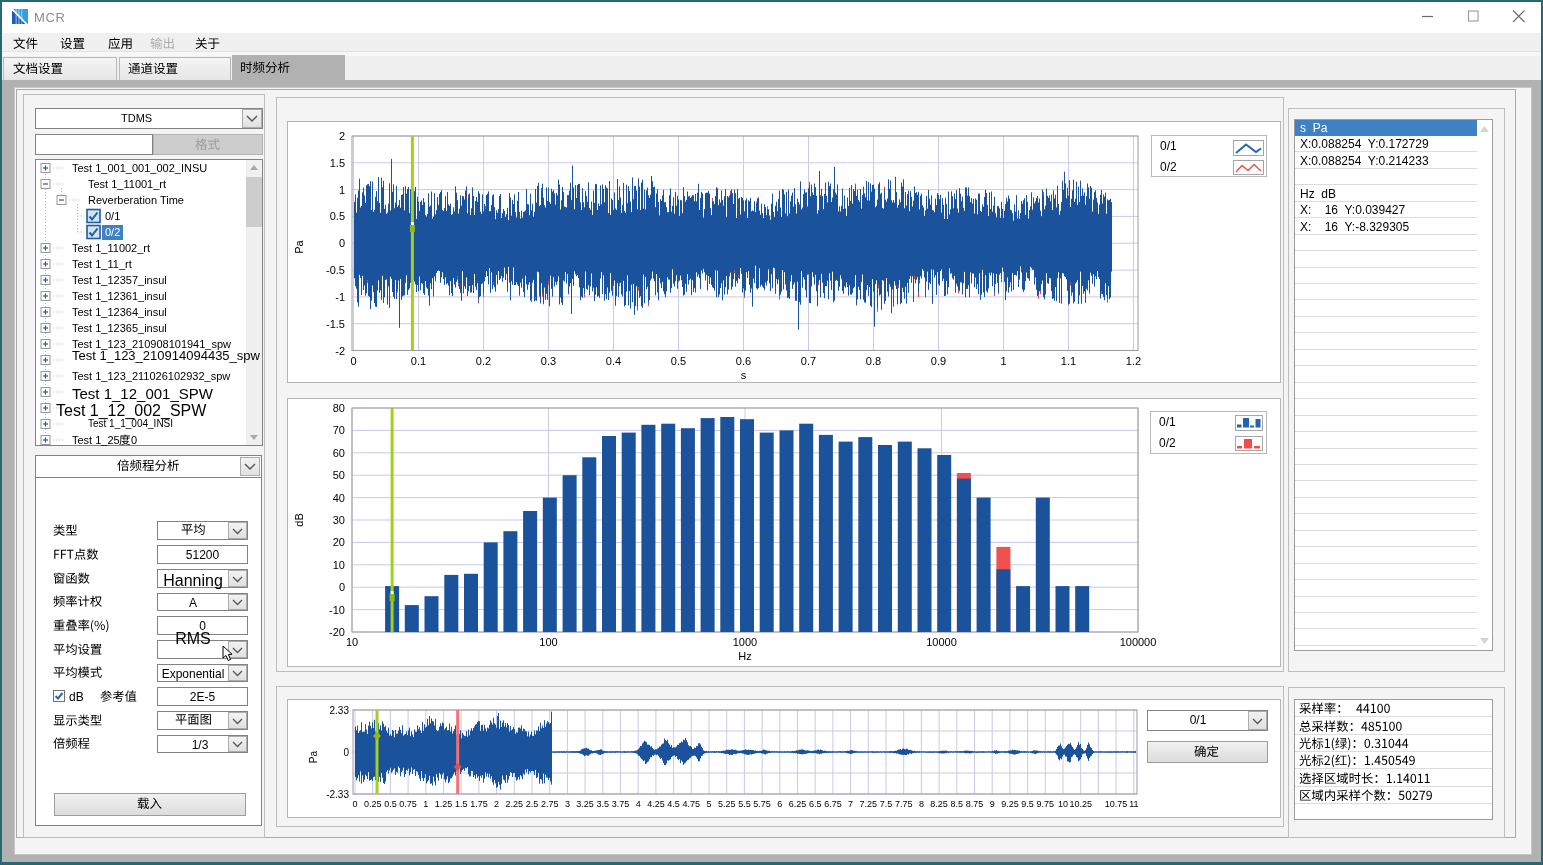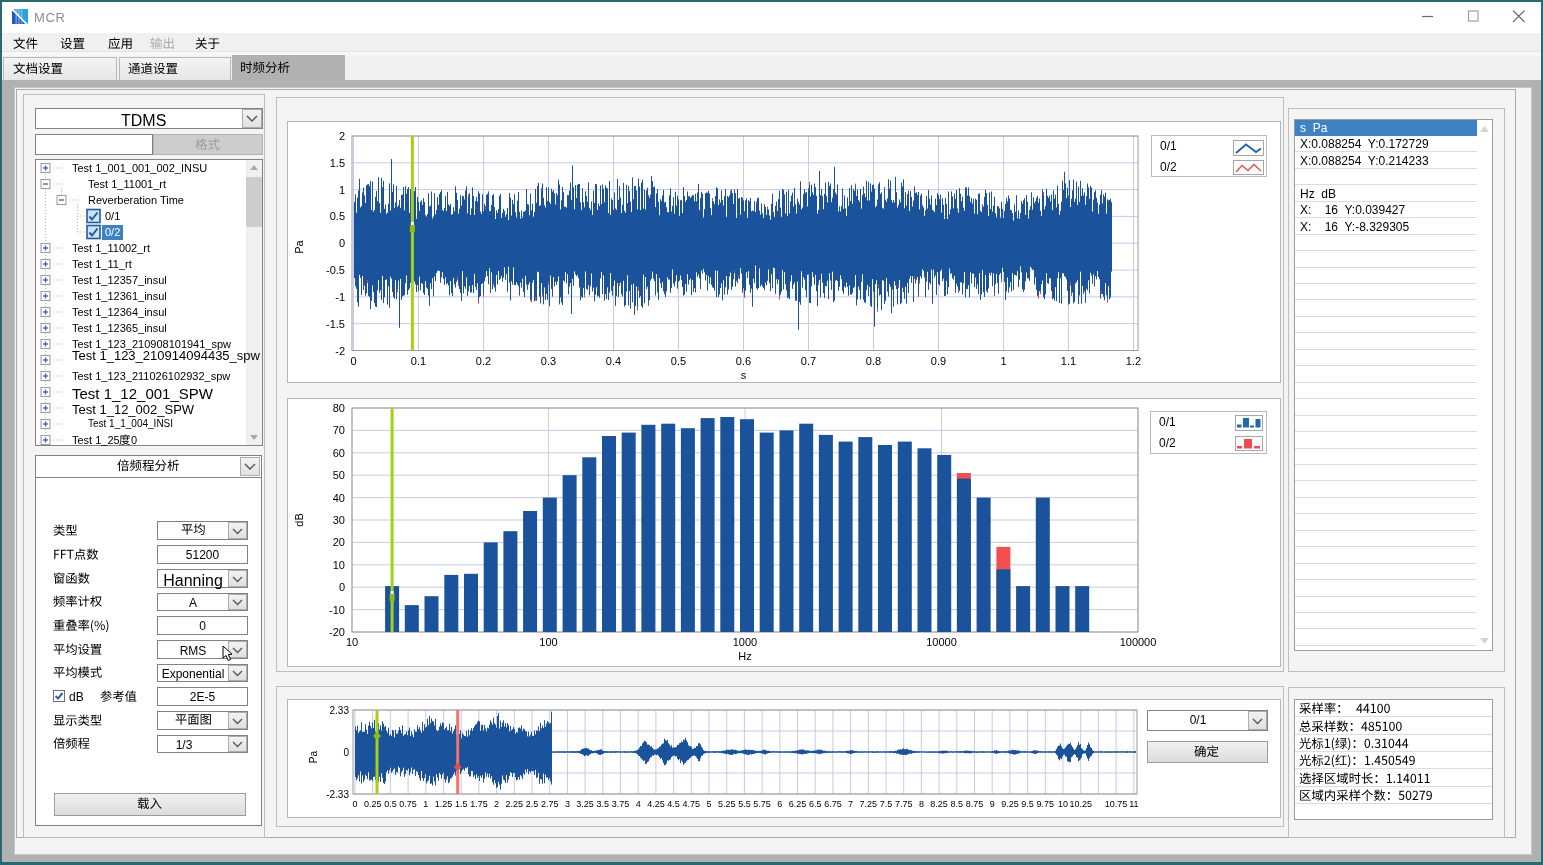--- a/index.html
+++ b/index.html
@@ -73,21 +73,21 @@
       <use href="#g13" x="0.0"></use>
       <use href="#g14" x="1000.0"></use>
       <use href="#g15" x="2000.0"></use>
       <use href="#g16" x="3000.0"></use>
     </g>
   </svg>
 <div style="position:absolute;left:14px;top:87px;width:1518px;height:768px;background:#f4f4f4;border:1px solid #c6c6c6;"></div>
 <div style="position:absolute;left:16px;top:89px;width:1500px;height:749px;border:1px solid #ababab;"></div>
 <div style="position:absolute;left:23px;top:94px;width:242px;height:744px;border:1px solid #bdbdbd;"></div>
 <div style="position:absolute;left:35px;top:108px;width:228px;height:21px;background:#fff;border:1px solid #828282;"></div>
-<div class="t" style="left:121px;top:112px;font-size:16px">TDMS</div>
+<div class="t" style="left:121px;top:112px;font-size:11px">TDMS</div>
 <div style="position:absolute;left:242px;top:109px;width:20px;height:19px;background:linear-gradient(#f2f2f2,#e2e2e2);border:1px solid #acacac;"></div>
 <svg style="position:absolute;left:246px;top:115px" width="12" height="8">
     <path d="M1,1 L6,6 L11,1" stroke="#555" stroke-width="1.4" fill="none"></path>
   </svg>
 <div style="position:absolute;left:35px;top:134px;width:118px;height:21px;background:#fff;border:1px solid #828282;"></div>
 <div style="position:absolute;left:153px;top:134px;width:110px;height:21px;background:#cdcdcd;border:1px solid #b3b3b3;"></div>
 <svg style="position:absolute;left:195.0px;top:138.0px;overflow:visible;" width="27" height="16">
     <g fill="#9b9b9b" transform="translate(0,11.00) scale(0.012500,-0.012500)">
       <use href="#g17" x="0.0"></use>
       <use href="#g18" x="1000.0"></use>
@@ -111,21 +111,21 @@
 <div class="t" style="left:72px;top:242px;font-size:11px">Test 1_11002_rt</div>
 <div class="t" style="left:72px;top:258px;font-size:11px">Test 1_11_rt</div>
 <div class="t" style="left:72px;top:274px;font-size:11px">Test 1_12357_insul</div>
 <div class="t" style="left:72px;top:290px;font-size:11px">Test 1_12361_insul</div>
 <div class="t" style="left:72px;top:306px;font-size:11px">Test 1_12364_insul</div>
 <div class="t" style="left:72px;top:322px;font-size:11px">Test 1_12365_insul</div>
 <div class="t" style="left:72px;top:338px;font-size:11px">Test 1_123_210908101941_spw</div>
 <div class="t" style="left:72px;top:348px;font-size:13px">Test 1_123_210914094435_spw</div>
 <div class="t" style="left:72px;top:370px;font-size:11px">Test 1_123_211026102932_spw</div>
 <div class="t" style="left:72px;top:385px;font-size:15px">Test 1_12_001_SPW</div>
-<div class="t" style="left:72px;top:402px;font-size:13px">Test 1_12_002_SPW</div>
+<div class="t" style="left:56px;top:402px;font-size:16px">Test 1_12_002_SPW</div>
 <div class="t" style="left:88px;top:418px;font-size:10px">Test 1_1_004_INSI</div>
 <div class="t" style="left:72px;top:434px;font-size:11px">Test 1_25</div>
 <svg style="position:absolute;left:119.0px;top:433.8px;overflow:visible;" width="14" height="15">
     <g fill="#000" transform="translate(0,10.12) scale(0.011500,-0.011500)">
       <use href="#g19" x="0.0"></use>
     </g>
   </svg>
 <div class="t" style="left:131px;top:434px;font-size:11px">0</div>
 <svg style="position:absolute;left:35px;top:159px" width="211" height="287">
     <path d="M10.5,9 L10.5,281" stroke="#b8b8b8" stroke-width="1" stroke-dasharray="1,2"></path>
@@ -286,21 +286,21 @@
       <use href="#g25" x="1000.0"></use>
       <use href="#g2" x="2000.0"></use>
       <use href="#g3" x="3000.0"></use>
     </g>
   </svg>
 <div style="position:absolute;left:157px;top:640px;width:91px;height:18.5px;background:#fff;border:1px solid #828282;"></div>
 <div style="position:absolute;left:228px;top:641px;width:19px;height:16.5px;background:linear-gradient(#f2f2f2,#e0e0e0);border:1px solid #acacac;"></div>
 <svg style="position:absolute;left:231.5px;top:646.75px" width="12" height="8">
     <path d="M1,1 L5.5,5.5 L10,1" stroke="#555" stroke-width="1.3" fill="none"></path>
   </svg>
-<div class="t" style="left:193px;top:644px;font-size:12px;transform:translateX(-50%)">RMS</div>
+<div class="t" style="left:193px;top:630px;font-size:16px;transform:translateX(-50%)">RMS</div>
 <svg style="position:absolute;left:53.0px;top:666.0px;overflow:visible;" width="51" height="16">
     <g fill="#000" transform="translate(0,10.82) scale(0.012300,-0.012300)">
       <use href="#g24" x="0.0"></use>
       <use href="#g25" x="1000.0"></use>
       <use href="#g40" x="2000.0"></use>
       <use href="#g18" x="3000.0"></use>
     </g>
   </svg>
 <div style="position:absolute;left:157px;top:663.5px;width:91px;height:18.5px;background:#fff;border:1px solid #828282;"></div>
 <div style="position:absolute;left:228px;top:664.5px;width:19px;height:16.5px;background:linear-gradient(#f2f2f2,#e0e0e0);border:1px solid #acacac;"></div>
@@ -347,21 +347,21 @@
       <use href="#g20" x="0.0"></use>
       <use href="#g14" x="1000.0"></use>
       <use href="#g21" x="2000.0"></use>
     </g>
   </svg>
 <div style="position:absolute;left:157px;top:734.5px;width:91px;height:18.5px;background:#fff;border:1px solid #828282;"></div>
 <div style="position:absolute;left:228px;top:735.5px;width:19px;height:16.5px;background:linear-gradient(#f2f2f2,#e0e0e0);border:1px solid #acacac;"></div>
 <svg style="position:absolute;left:231.5px;top:741.25px" width="12" height="8">
     <path d="M1,1 L5.5,5.5 L10,1" stroke="#555" stroke-width="1.3" fill="none"></path>
   </svg>
-<div class="t" style="left:184px;top:737.5px;font-size:12px;transform:translateX(-50%)">1/3</div>
+<div class="t" style="left:200px;top:737.5px;font-size:12px;transform:translateX(-50%)">1/3</div>
 <svg style="position:absolute;left:222px;top:645px" width="14" height="18" viewBox="0 0 14 18">
 <path d="M1,1 L1,13 L4,10.5 L6.2,15.5 L8.6,14.4 L6.4,9.6 L10,9.2 Z" fill="#fff" stroke="#000" stroke-width="1"></path>
 </svg>
 <div style="position:absolute;left:54px;top:793px;width:192px;height:23px;background:linear-gradient(#f1f1f1,#dcdcdc);border:1px solid #9c9c9c;"></div>
 <svg style="position:absolute;left:137.0px;top:797.0px;overflow:visible;" width="27" height="16">
     <g fill="#000" transform="translate(0,11.00) scale(0.012500,-0.012500)">
       <use href="#g48" x="0.0"></use>
       <use href="#g49" x="1000.0"></use>
     </g>
   </svg>

